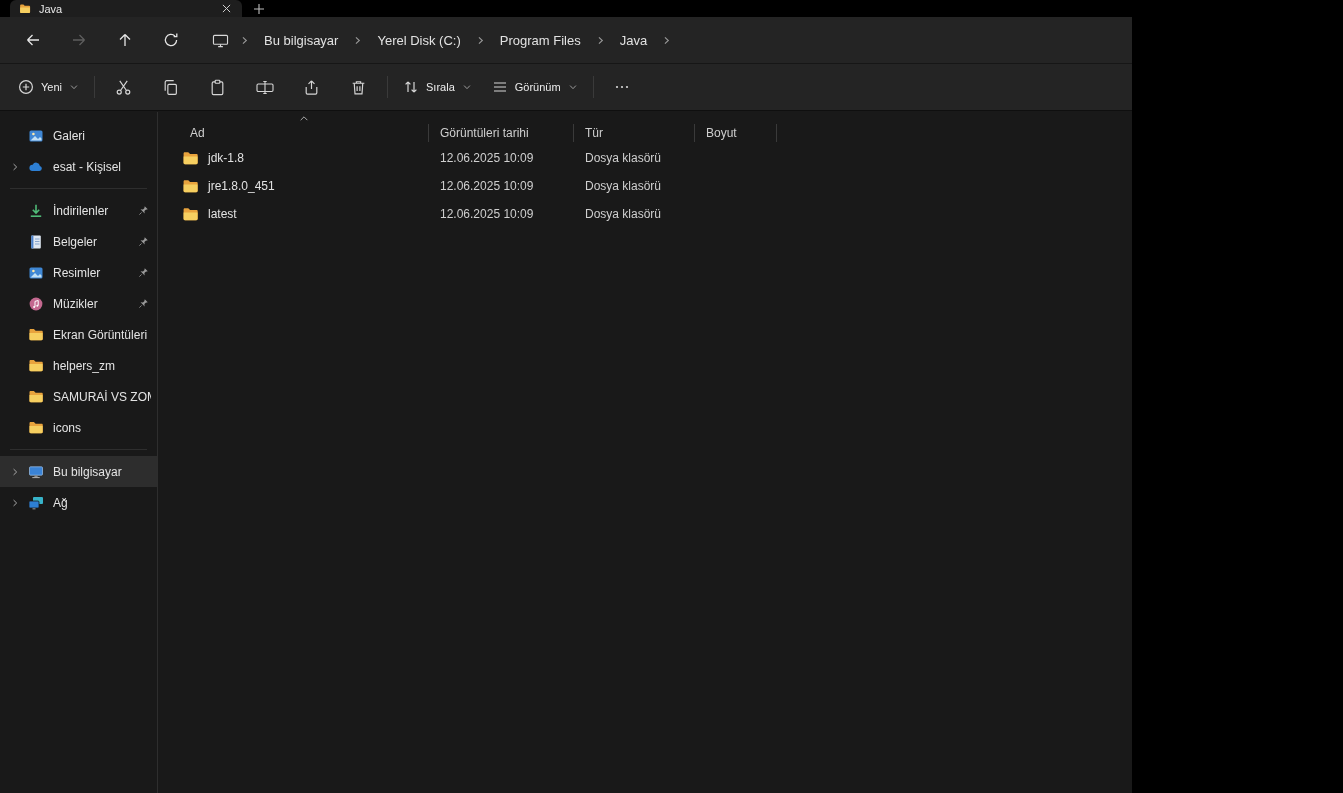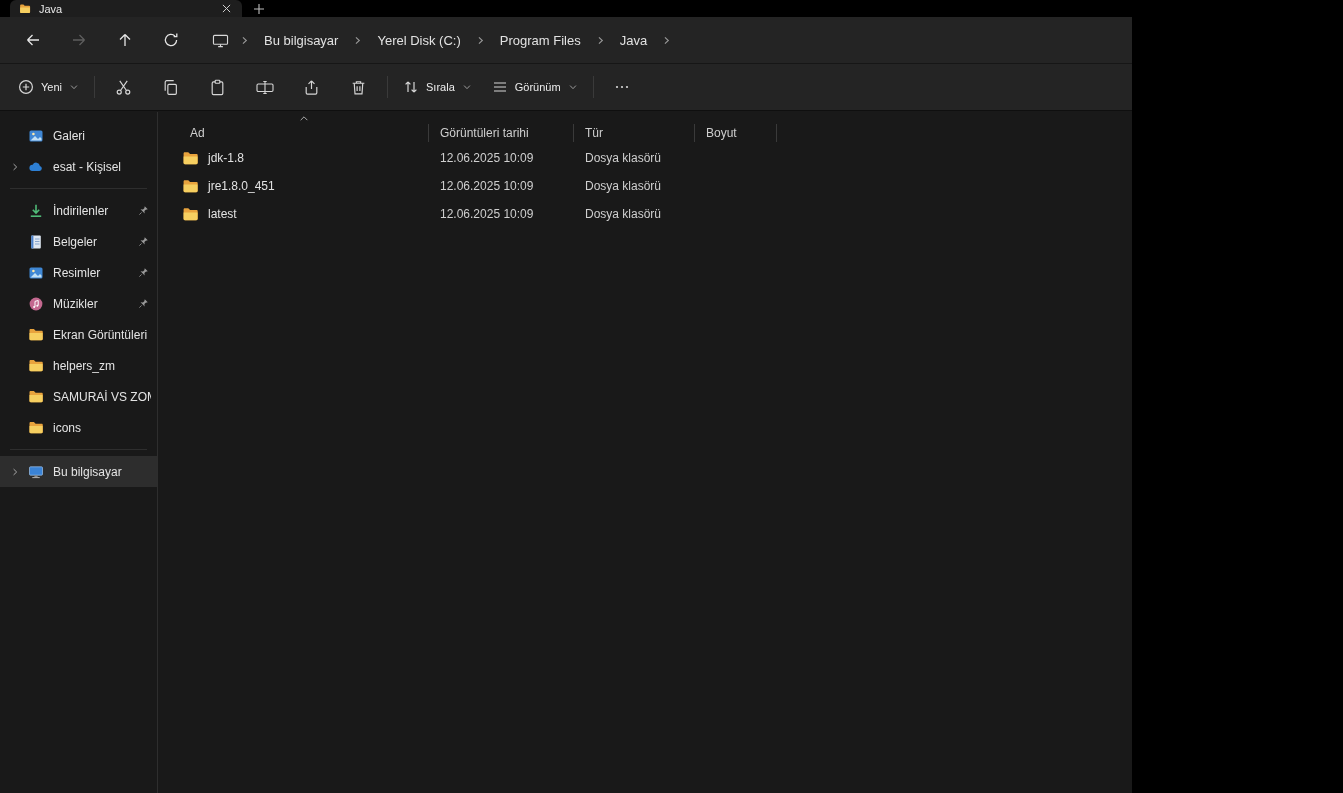--- a/index.html
+++ b/index.html
@@ -402,20 +402,35 @@
         <span class="side-icon">
           <svg width="16" height="16" viewBox="0 0 16 16">
               <rect x="1.5" y="2.8" width="13" height="8.4" rx="1" fill="#3a83d6" stroke="#9fc3ea" stroke-width="0.7"></rect>
               <rect x="6.4" y="11.4" width="3.2" height="1.6" fill="#8a8a8a"></rect>
               <rect x="4.3" y="13" width="7.4" height="1.1" fill="#a6a6a6"></rect>
             </svg>
         </span>
         <span class="side-label">Bu bilgisayar</span>
       </div>
 
+      <div class="side-item">
+        <span class="side-chev">
+          <svg width="10" height="10" viewBox="0 0 12 12">
+              <path d="M4.3 2.5 8 6l-3.7 3.5" fill="none" stroke="#a8a8a8" stroke-width="1.2"></path>
+            </svg>
+        </span>
+        <span class="side-icon">
+          <svg width="16" height="16" viewBox="0 0 16 16">
+              <rect x="5" y="2" width="10" height="7" rx="1" fill="#37b3c9"></rect>
+              <rect x="1" y="6" width="10" height="7" rx="1" fill="#2d7fd4" stroke="#191919" stroke-width="0.8"></rect>
+              <rect x="4.5" y="13.2" width="3" height="1.2" fill="#8a8a8a"></rect>
+            </svg>
+        </span>
+        <span class="side-label">Ağ</span>
+      </div>
 
     </div>
 
     <div class="main">
       <div class="hdr">
         <div class="hdr-cell w-name">
           <span class="sort-caret">
             <svg width="10" height="7" viewBox="0 0 12 8">
                 <path d="M2 6 6 2l4 4" fill="none" stroke="#b5b5b5" stroke-width="1.1"></path>
               </svg>

